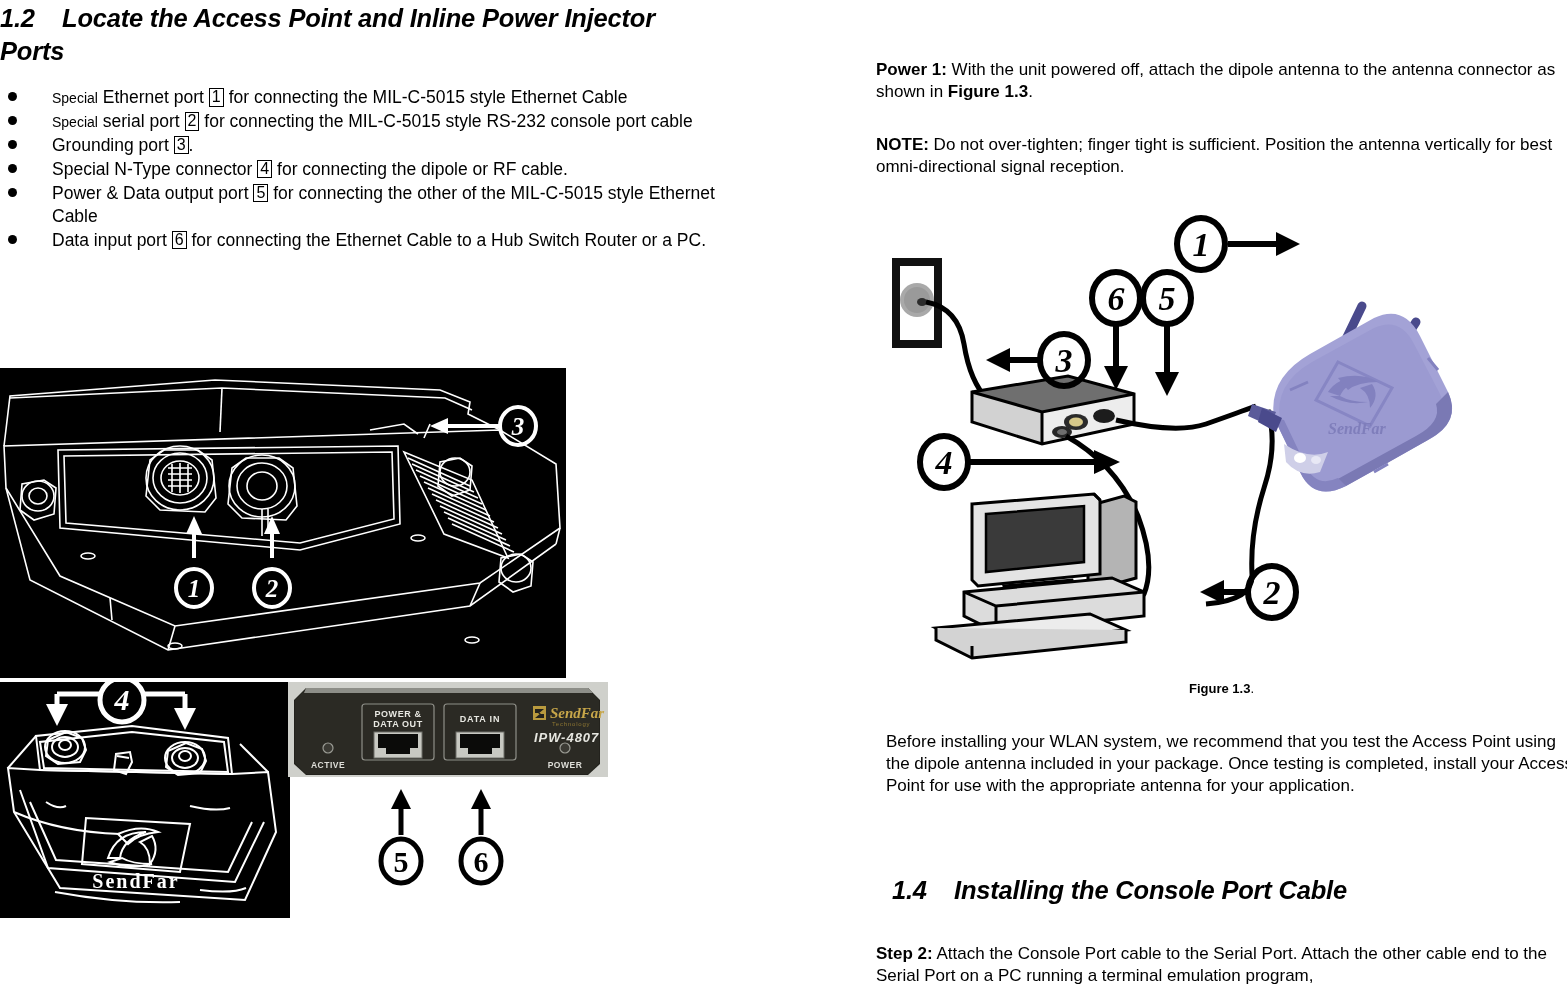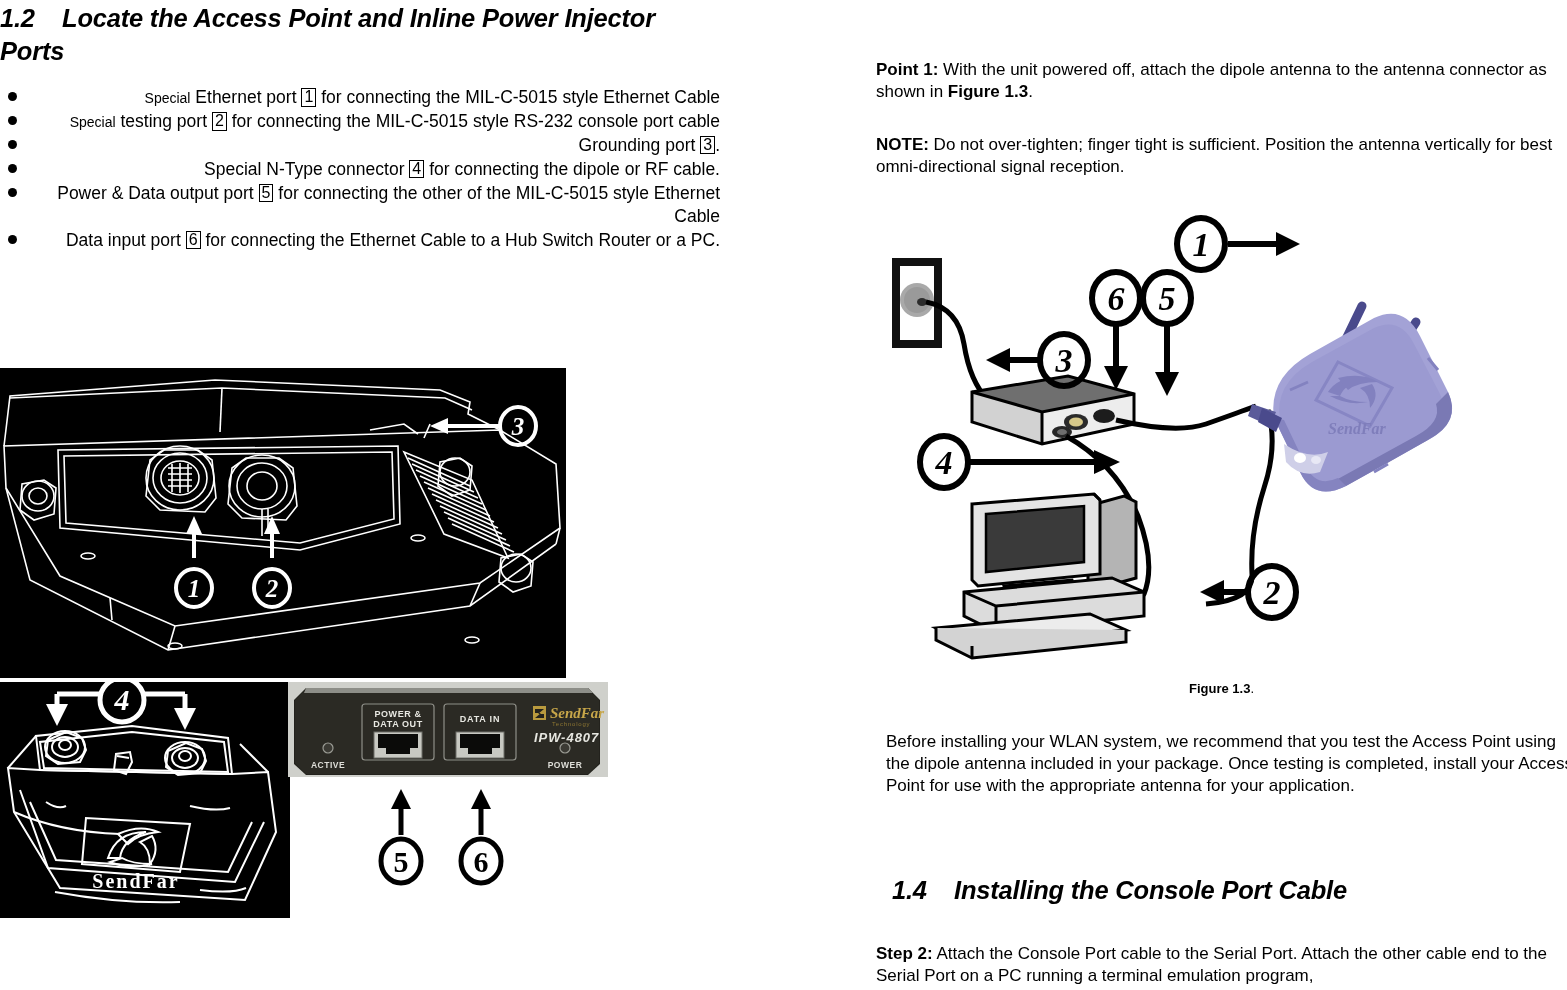--- a/index.html
+++ b/index.html
@@ -55,21 +55,20 @@
     line-height: 1.30;
     margin: 0;
   }
   .body-text b { font-weight: bold; }
 
   
   ul.bullets {
     list-style: none;
     margin: 0;
     padding: 0;
-    text-align: right;
   }
   ul.bullets li {
     position: relative;
     padding-left: 52px;
     margin-bottom: 1px;
     font-size: 17.5px;
     line-height: 1.31;
   }
   ul.bullets li .dot {
     position: absolute;
@@ -204,21 +203,21 @@
   <div class="col-left">
 
     <h2 class="h-section h-12"><span class="h-num">1.2</span><span>Locate the Access Point and Inline Power Injector Ports</span></h2>
 
     <div class="bullets-wrap">
       <ul class="bullets">
         <li>
           <span class="dot"></span><span class="sc">Special</span> <span>Ethernet port</span> <span class="boxnum">1</span> <span>for connecting the MIL-C-5015 style Ethernet Cable</span>
         </li>
         <li>
-          <span class="dot"></span><span class="sc">Special</span> <span>testing port</span> <span class="boxnum">2</span> <span>for connecting the MIL-C-5015 style RS-232 console port cable</span>
+          <span class="dot"></span><span class="sc">Special</span> <span>serial port</span> <span class="boxnum">2</span> <span>for connecting the MIL-C-5015 style RS-232 console port cable</span>
         </li>
         <li>
           <span class="dot"></span><span>Grounding port</span> <span class="boxnum">3</span><span>.</span>
         </li>
         <li>
           <span class="dot"></span><span>Special N-Type connector</span> <span class="boxnum">4</span> <span>for connecting the dipole or RF cable.</span>
         </li>
         <li>
           <span class="dot"></span><span>Power &amp; Data output port</span> <span class="boxnum">5</span> <span>for connecting the other of the MIL-C-5015 style Ethernet Cable</span>
         </li>
@@ -410,21 +409,21 @@
           <text x="193" y="95">6</text>
         </g>
       </svg>
     </div>
 
   </div>
 
   <div class="col-right">
 
 
-    <p class="body-text step1"><b>Point 1:</b><span> With the unit powered off, attach the dipole antenna to the antenna connector as shown in </span><b>Figure 1.3</b><span>.</span></p>
+    <p class="body-text step1"><b>Power 1:</b><span> With the unit powered off, attach the dipole antenna to the antenna connector as shown in </span><b>Figure 1.3</b><span>.</span></p>
 
     <p class="body-text note1"><b>NOTE:</b><span> Do not over-tighten; finger tight is sufficient. Position the antenna vertically for best omni-directional signal reception.</span></p>
 
     <div class="fig13-wrap">
       <svg width="691" height="476" viewBox="0 0 691 476">
         <rect x="0" y="0" width="691" height="476" fill="#ffffff"></rect>
 
         <rect x="16" y="62" width="50" height="90" fill="#111111"></rect>
         <rect x="24" y="70" width="34" height="74" fill="#ffffff"></rect>
         <ellipse cx="41" cy="104" rx="17" ry="17" fill="#a9a9a9"></ellipse>

